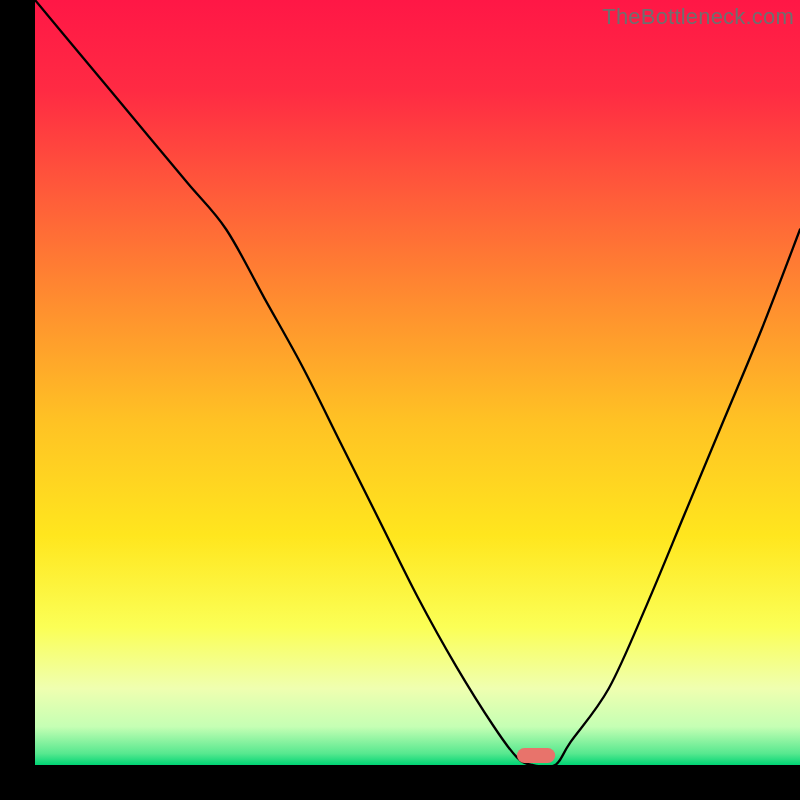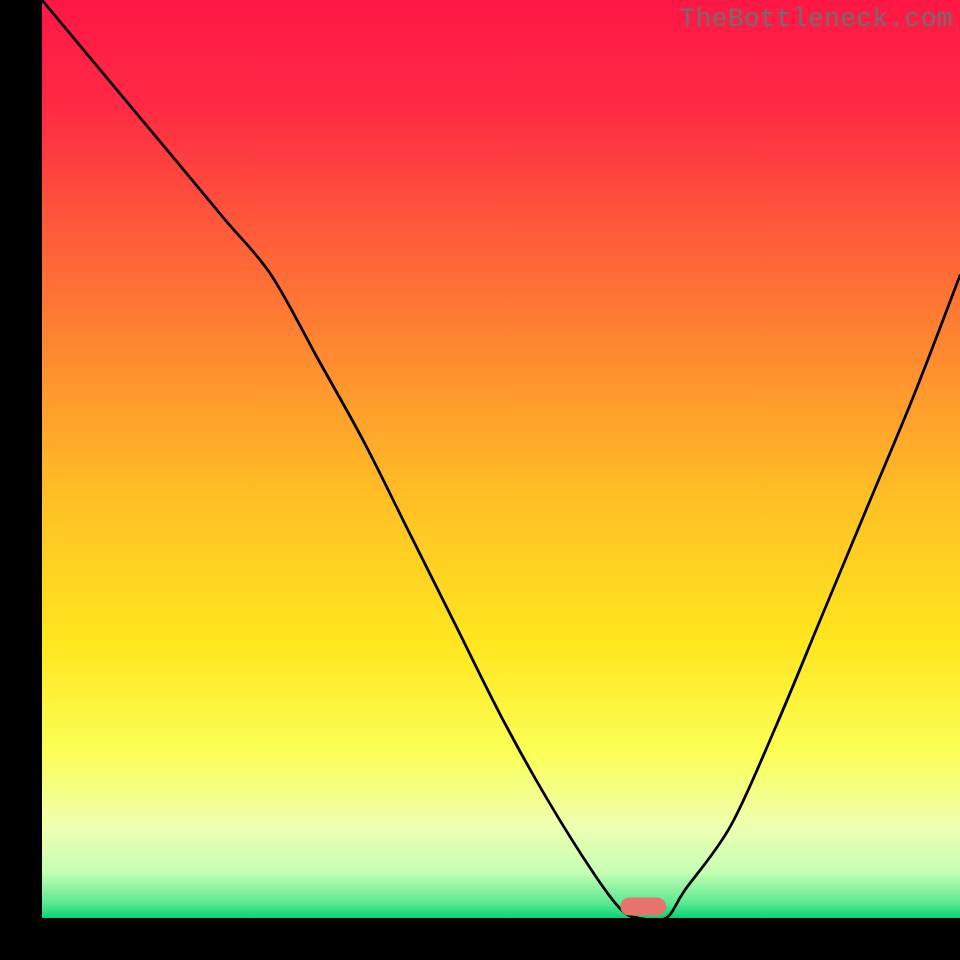--- a/index.html
+++ b/index.html
@@ -9,21 +9,20 @@
     height: 800px;
     overflow: hidden;
     background: #000;
     font-family: Arial, Helvetica, sans-serif;
   }
   .frame {
     position: relative;
     width: 800px;
     height: 600px;
     background: #000;
-    font-family: Liberation Mono, monospace;
   }
   .plot-area {
     position: absolute;
     left: 35px;
     top: 0px;
     width: 765px;
     height: 765px;
   }
   .gradient-bg {
     position: absolute;

